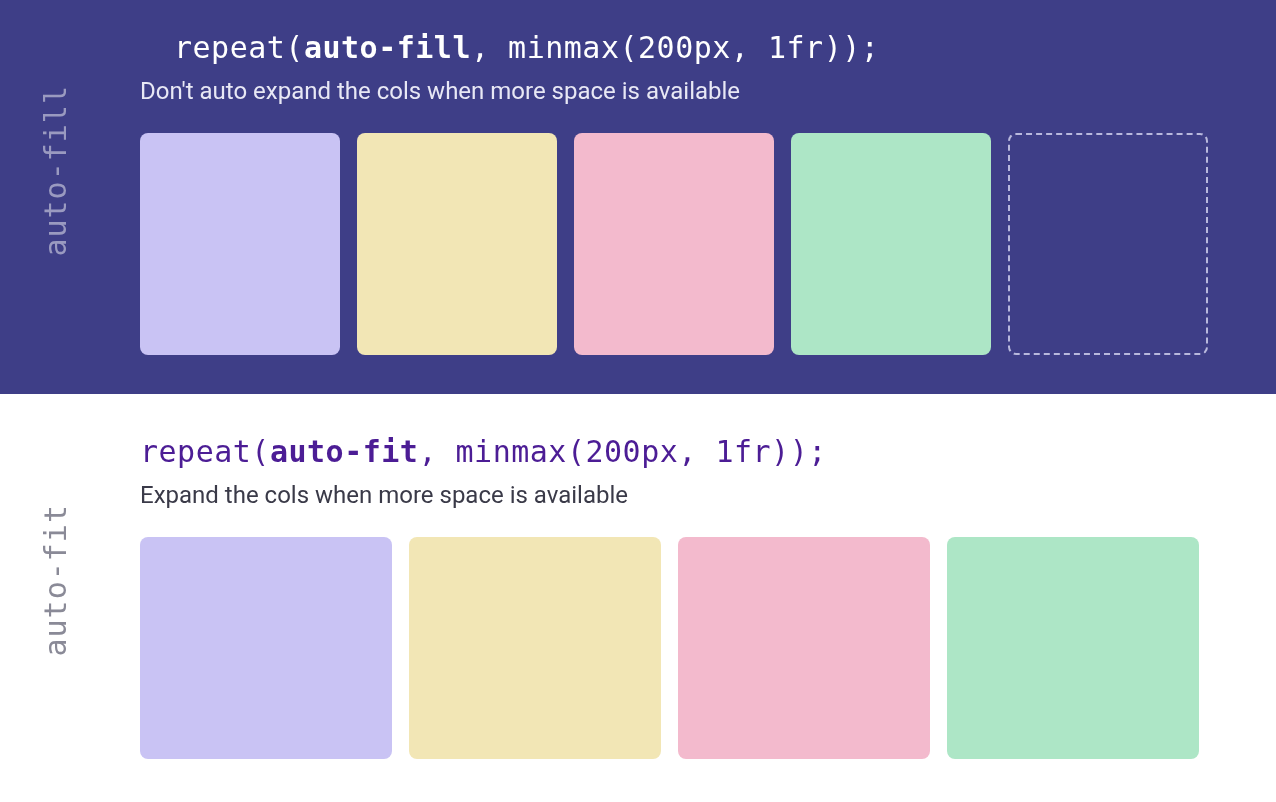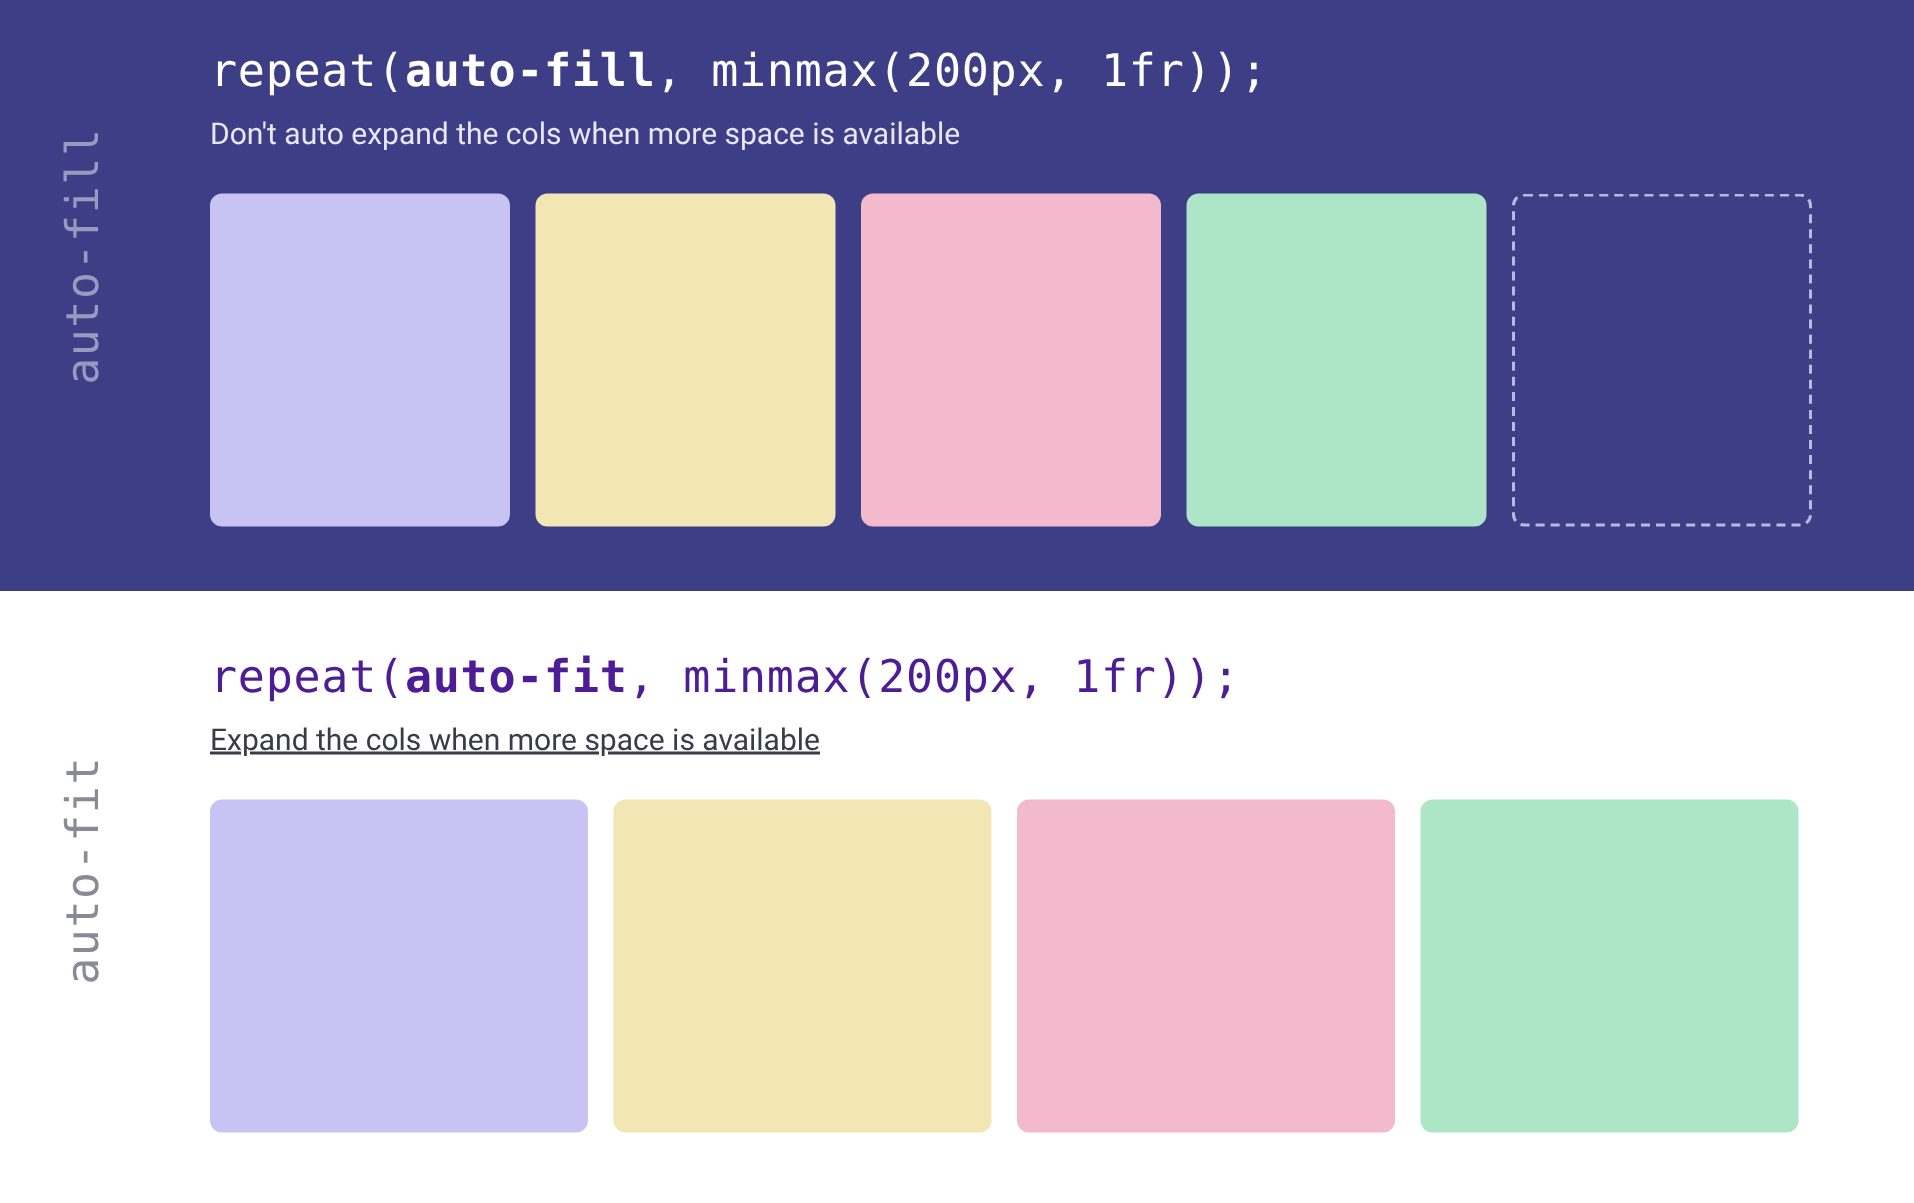--- a/index.html
+++ b/index.html
@@ -40,29 +40,29 @@
   .content {
     margin-left: 140px;
     width: 1060px;
   }
   .code-line {
     font-family: ui-monospace, "SFMono-Regular", "Menlo", "Consolas", monospace;
     font-size: 30px;
     letter-spacing: 0.5px;
     margin-bottom: 12px;
   }
-  .panel-top .code-line { color: #ffffff; }
+  .panel-top .code-line { color: #ffffff; margin-left: 34px; }
   .panel-bottom .code-line { color: #4c1d95; }
   .code-bold { font-weight: 700; }
   .desc {
-    font-size: 20px;
+    font-size: 24px;
     margin-bottom: 28px;
   }
   .panel-top .desc { color: #e8e8f5; }
-  .panel-bottom .desc { color: #3a3a48; text-decoration: underline; }
+  .panel-bottom .desc { color: #3a3a48; }
   .grid-row {
     display: flex;
     gap: 17px;
   }
   .box {
     height: 222px;
     border-radius: 8px;
     flex: 0 0 auto;
   }
   .panel-top .box { width: 200px; }

